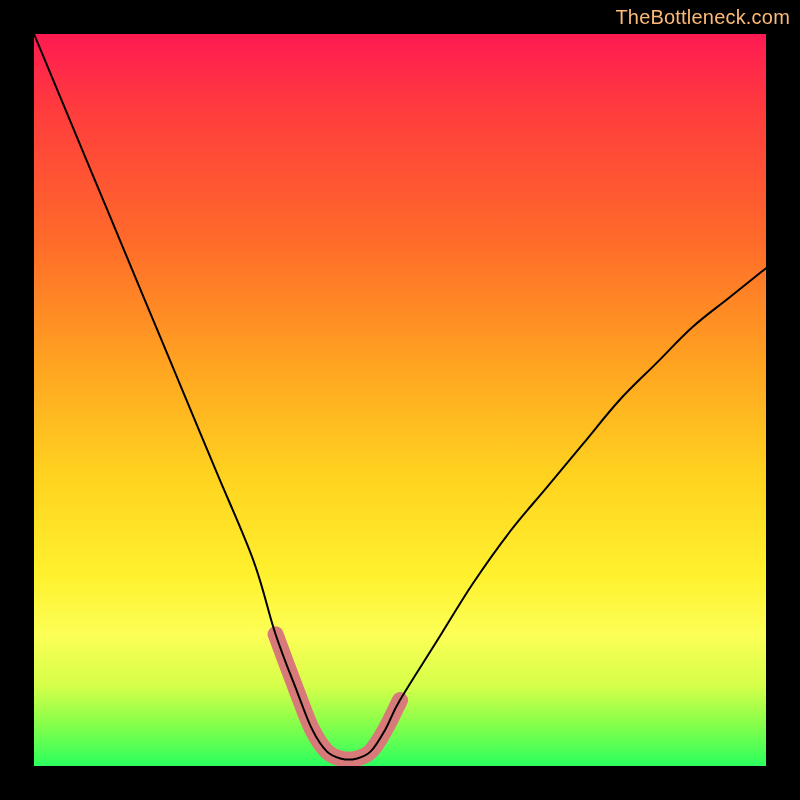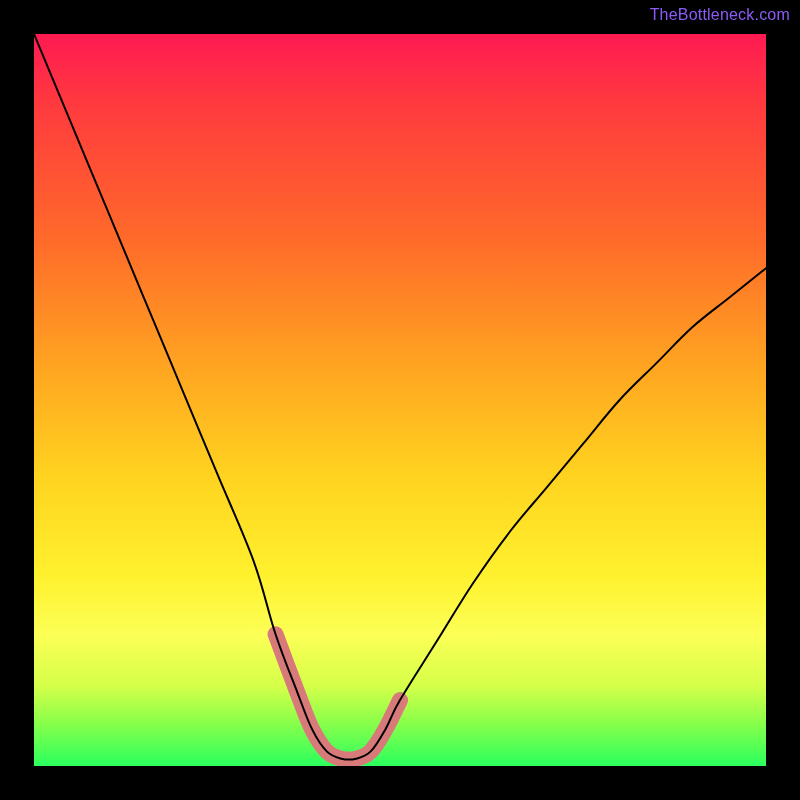--- a/index.html
+++ b/index.html
@@ -37,22 +37,22 @@
       #fcff56 82%,
       #d6ff4a 89%,
       #8bff4a 94%,
       #2bff5e 100%
     );
   }
   .watermark {
     position: absolute;
     top: 6px;
     right: 10px;
-    color: #8b5cf6;
-    font-size: 16px;
+    color: #fdba74;
+    font-size: 20px;
     font-weight: 500;
     letter-spacing: 0.2px;
     user-select: none;
     text-align: right;
   }
   svg.curve {
     position: absolute;
     left: 0;
     top: 0;
     width: 732px;

